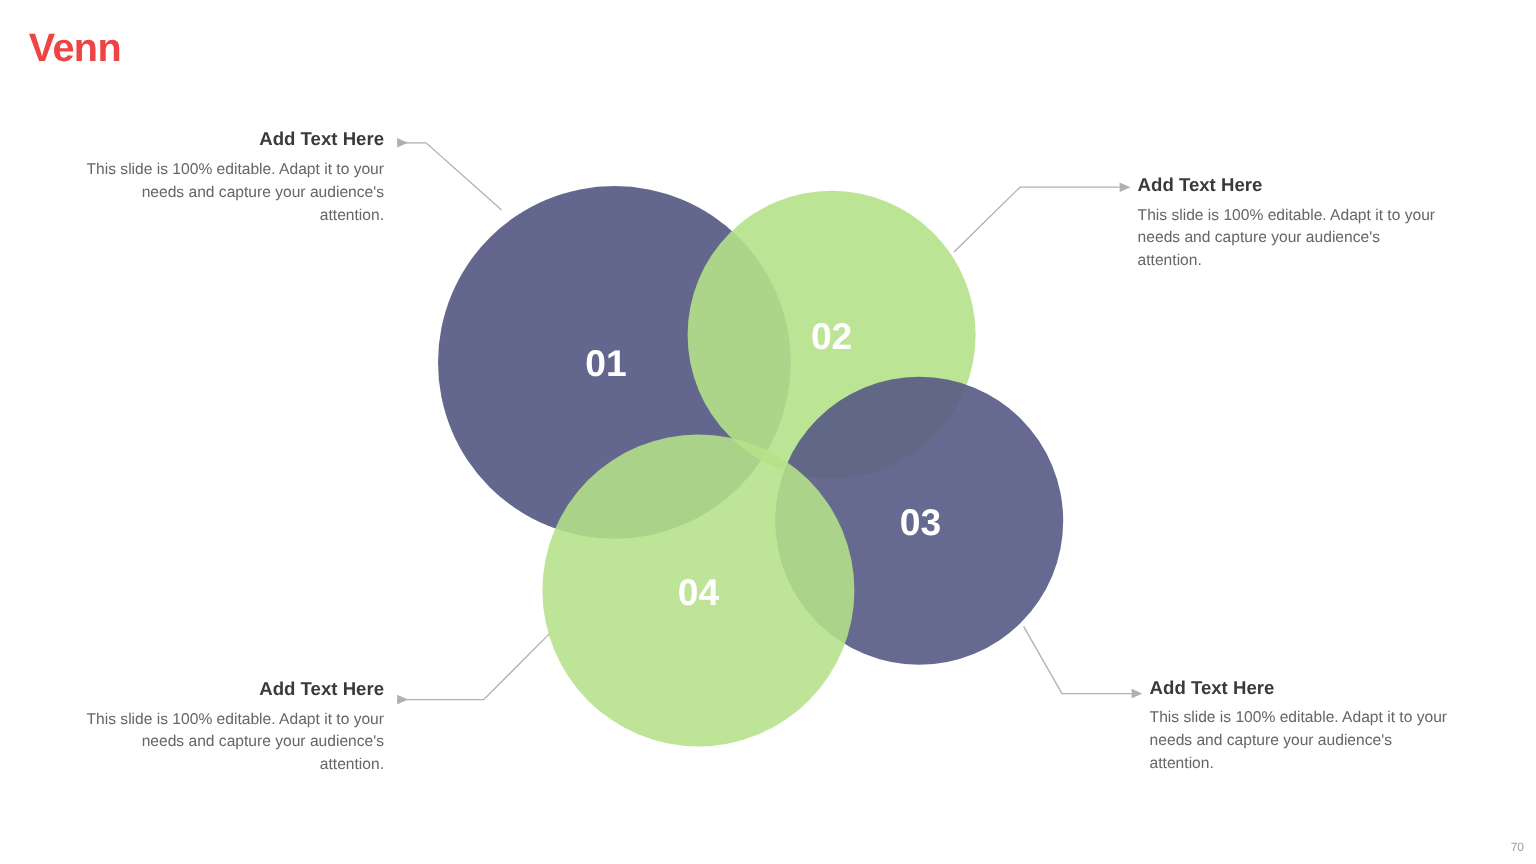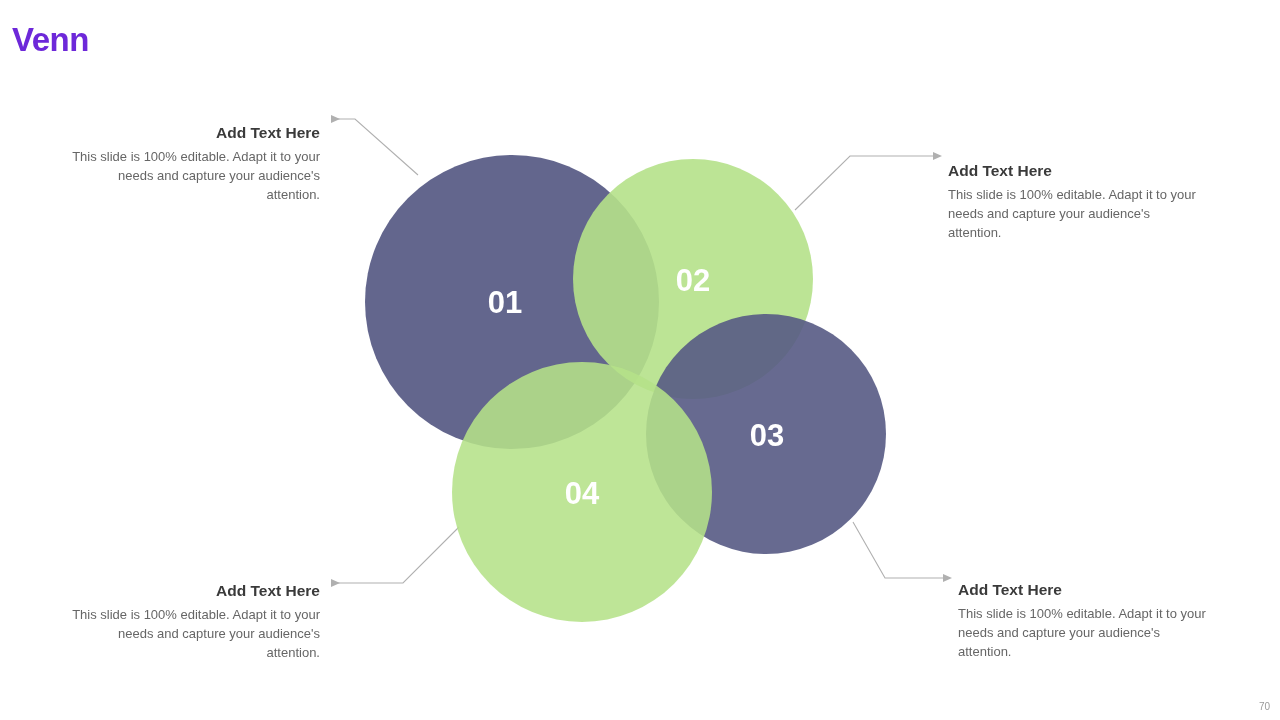--- a/index.html
+++ b/index.html
@@ -15,39 +15,38 @@
     position: relative;
   }
   #slide {
     position: absolute;
     inset: 0;
     width: 1280px;
     height: 720px;
   }
   #page-title {
     position: absolute;
-    left: 12px;
+    left: 24px;
     top: 22px;
     font-size: 33px;
     font-weight: bold;
-    color: #6d28d9;
+    color: #ef4444;
     letter-spacing: -0.5px;
     line-height: 1.1;
   }
   .venn-svg {
     position: absolute;
     left: 0;
     top: 0;
     width: 1280px;
     height: 720px;
   }
   .callout {
     position: absolute;
     width: 250px;
-    margin-top: 16px;
   }
   .callout .c-title {
     font-size: 15.5px;
     font-weight: bold;
     color: #3a3a3a;
     line-height: 1.25;
     margin-bottom: 6px;
   }
   .callout .c-body {
     font-size: 13px;

